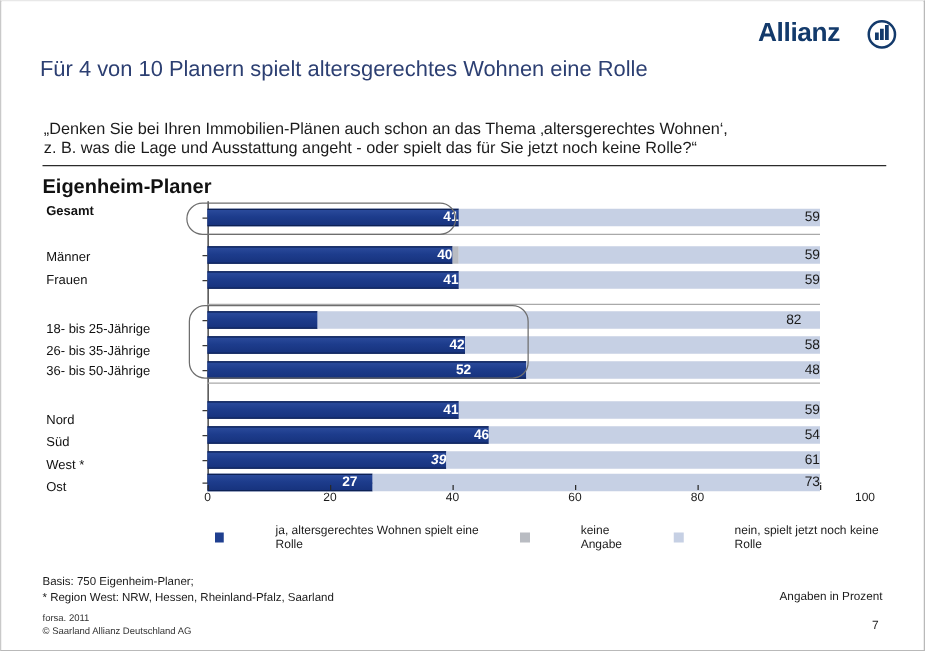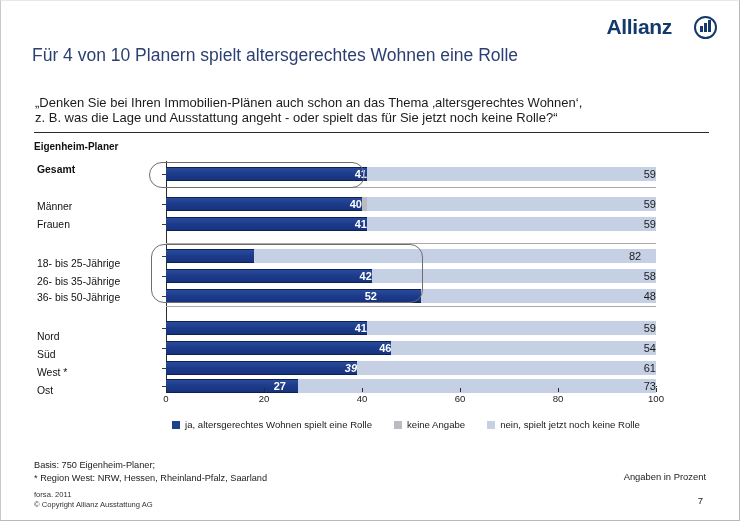--- a/index.html
+++ b/index.html
@@ -47,21 +47,21 @@
   .subtitle{
     position:absolute;left:34px;top:94px;width:640px;
     font-size:13px;line-height:15px;color:#1b1b1b;
   }
   .rule{
     position:absolute;left:33px;top:131px;width:675px;height:1px;
     background:#2b2b2b;
   }
   .grouptitle{
     position:absolute;left:33px;top:140px;
-    font-size:10px;font-weight:bold;color:#111;
+    font-size:16px;font-weight:bold;color:#111;
   }
 
   
   .chart{position:absolute;left:0;top:0;width:740px;height:521px;}
   .axis-line{
     position:absolute;left:165px;top:160px;width:1px;height:226px;
     background:#2a2a2a;
   }
   .axis-base{
     position:absolute;left:165px;top:385px;width:491px;height:1px;
@@ -108,21 +108,21 @@
   }
 
   
   .blocksep{position:absolute;height:1px;background:#a9a9a9;}
 
   
   .legend{
     position:absolute;left:171px;top:418px;
     display:flex;align-items:center;font-size:9.6px;color:#1b1b1b;
   }
-  .legend-item{display:flex;align-items:center;margin-right:22px;}
+  .legend-item{display:flex;align-items:center;margin-right:22px;gap:36px;}
   .sw{width:8px;height:8px;margin-right:5px;display:inline-block;}
   .sw-ja{background:#1f3f8f;}
   .sw-ka{background:#b9bcc2;}
   .sw-nein{background:#c6d0e4;}
 
   
   .basis{
     position:absolute;left:33px;top:458px;
     font-size:9.2px;line-height:13px;color:#1b1b1b;
   }
@@ -263,21 +263,21 @@
         <div class="xlabel" style="left: 165px;">0</div>
         <div class="xtick" style="left: 263px;"></div>
         <div class="xlabel" style="left: 263px;">20</div>
         <div class="xtick" style="left: 361px;"></div>
         <div class="xlabel" style="left: 361px;">40</div>
         <div class="xtick" style="left: 459px;"></div>
         <div class="xlabel" style="left: 459px;">60</div>
         <div class="xtick" style="left: 557px;"></div>
         <div class="xlabel" style="left: 557px;">80</div>
         <div class="xtick" style="left: 655px;"></div>
-        <div class="xlabel" style="left: 655px;">100</div>
+        <div class="xlabel" style="left: 691px;">100</div>
       </div>
 
     <div class="callout" style="left:148px;top:161px;width:214px;height:24px;"></div>
     <div class="callout" style="left:150px;top:243px;width:270px;height:57px;"></div>
   </div>
 
   <div class="legend" id="legend">
       <div class="legend-item">
         <span class="sw sw-ja"></span>
         <span>ja, altersgerechtes Wohnen spielt eine Rolle</span>
@@ -292,17 +292,17 @@
       </div>
     </div>
 
   <div class="basis">
     <div>Basis: 750 Eigenheim-Planer;</div>
     <div>* Region West: NRW, Hessen, Rheinland-Pfalz, Saarland</div>
   </div>
   <div class="prozent">Angaben in Prozent</div>
   <div class="forsa">
     <div>forsa. 2011</div>
-    <div>© Copyright Allianz Ausstattung AG</div>
+    <div>© Saarland Allianz Deutschland AG</div>
   </div>
   <div class="pageno">7</div>
 
 </div>
 
 </body></html>

